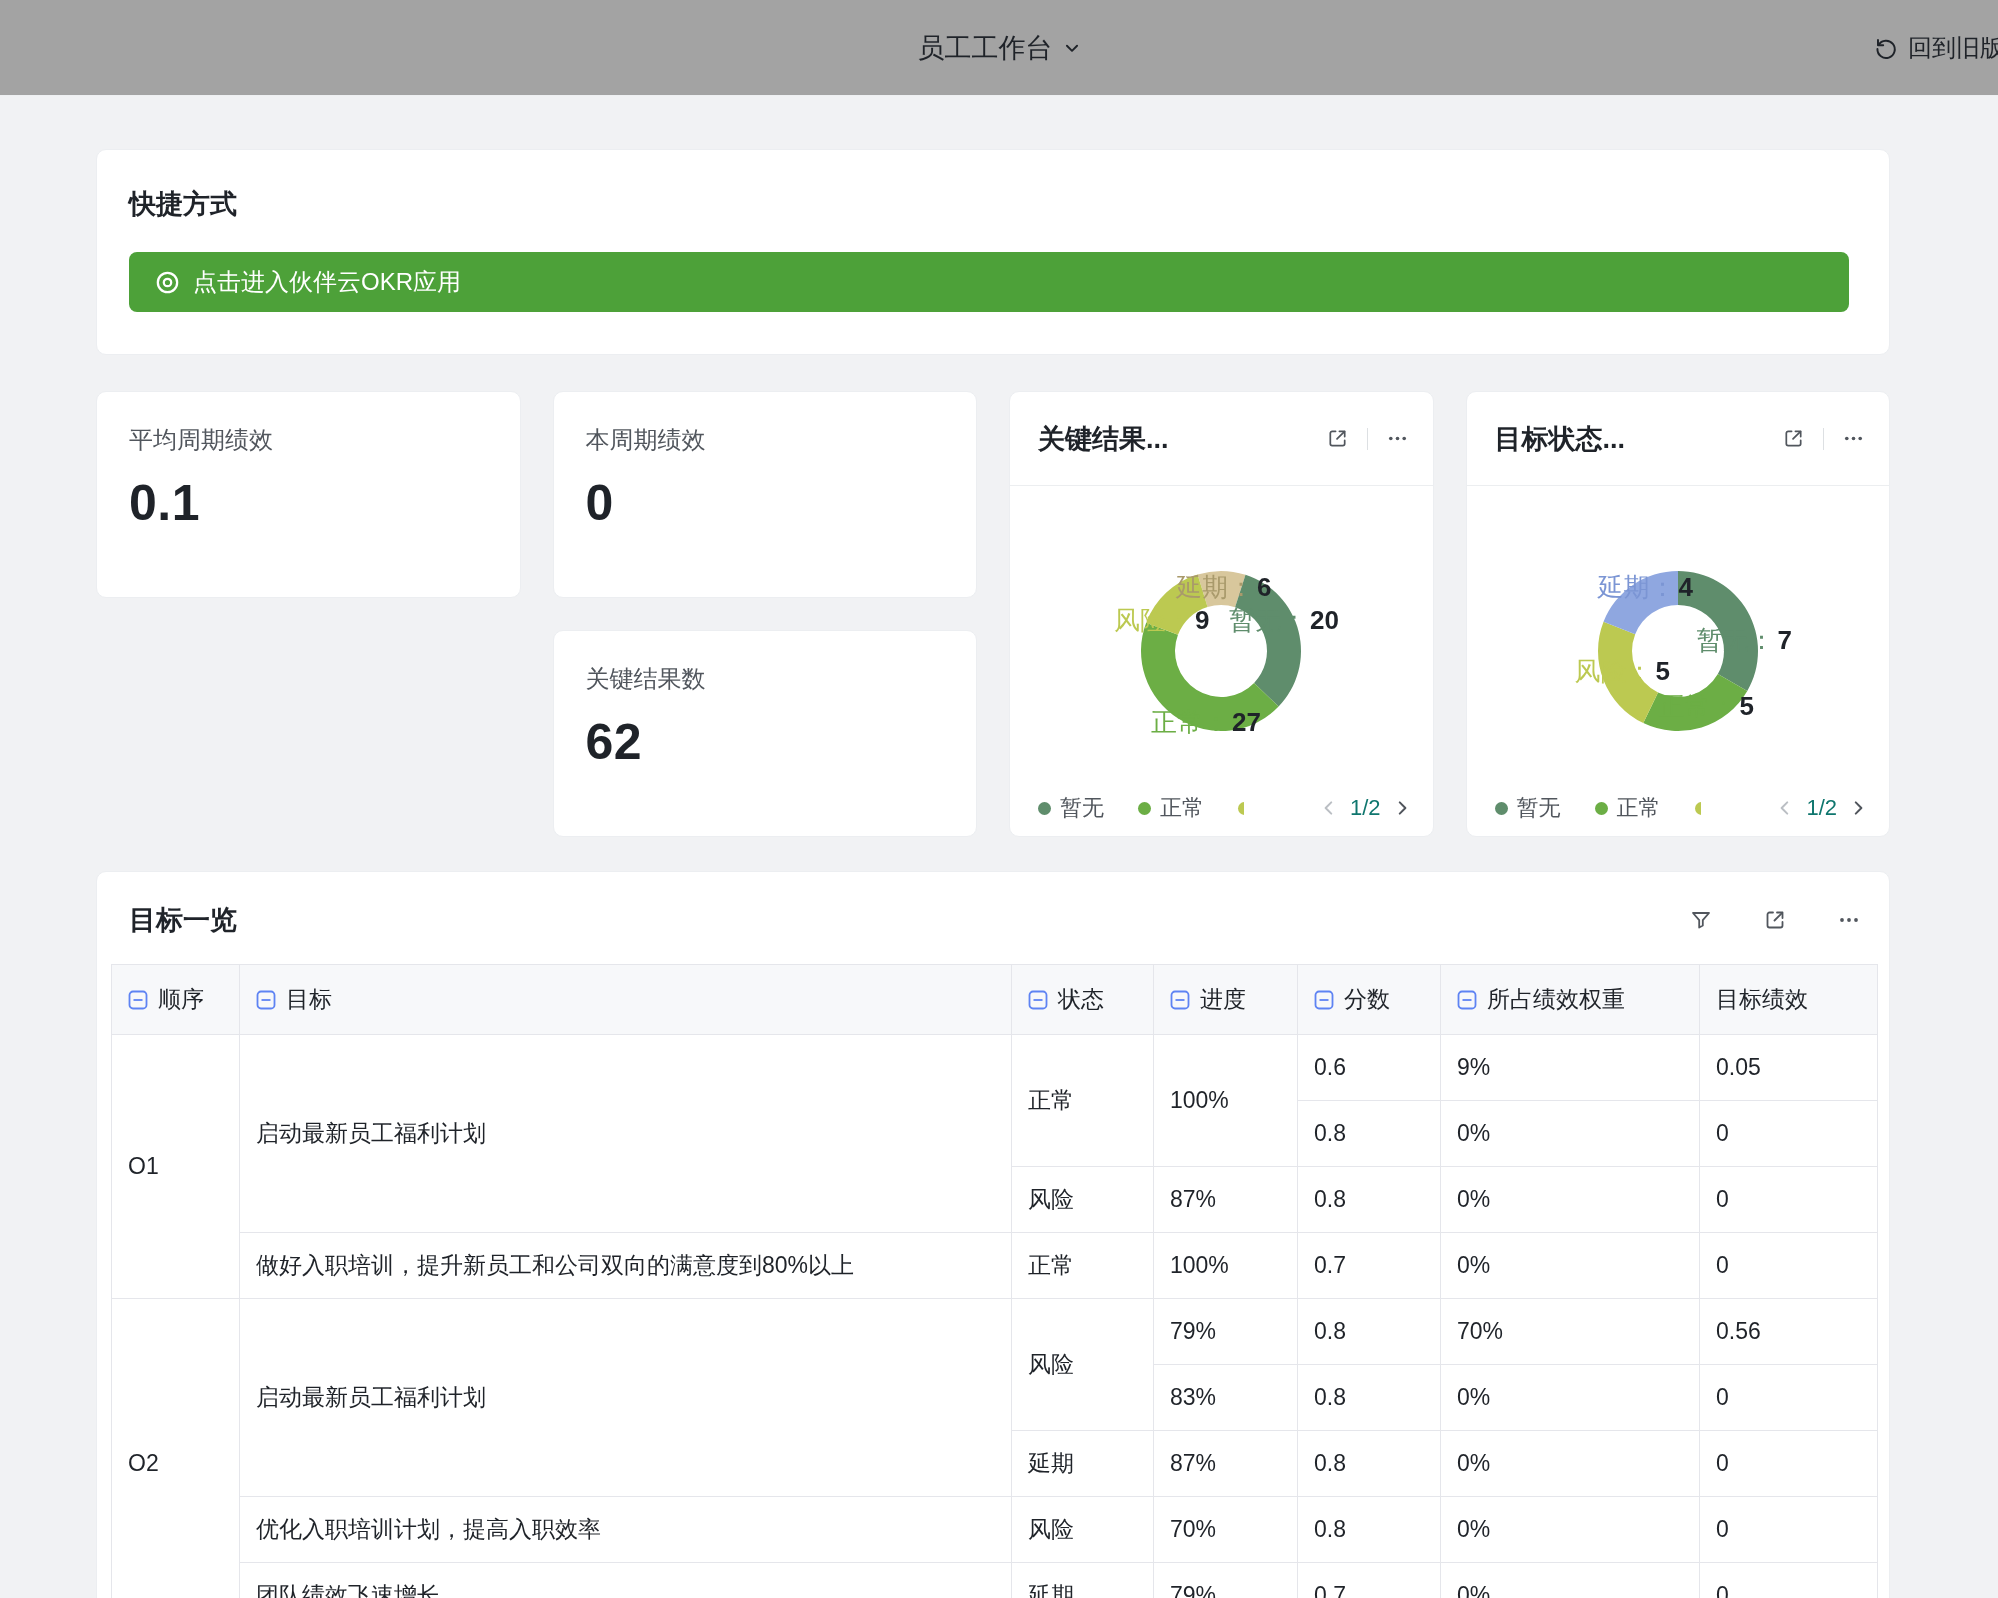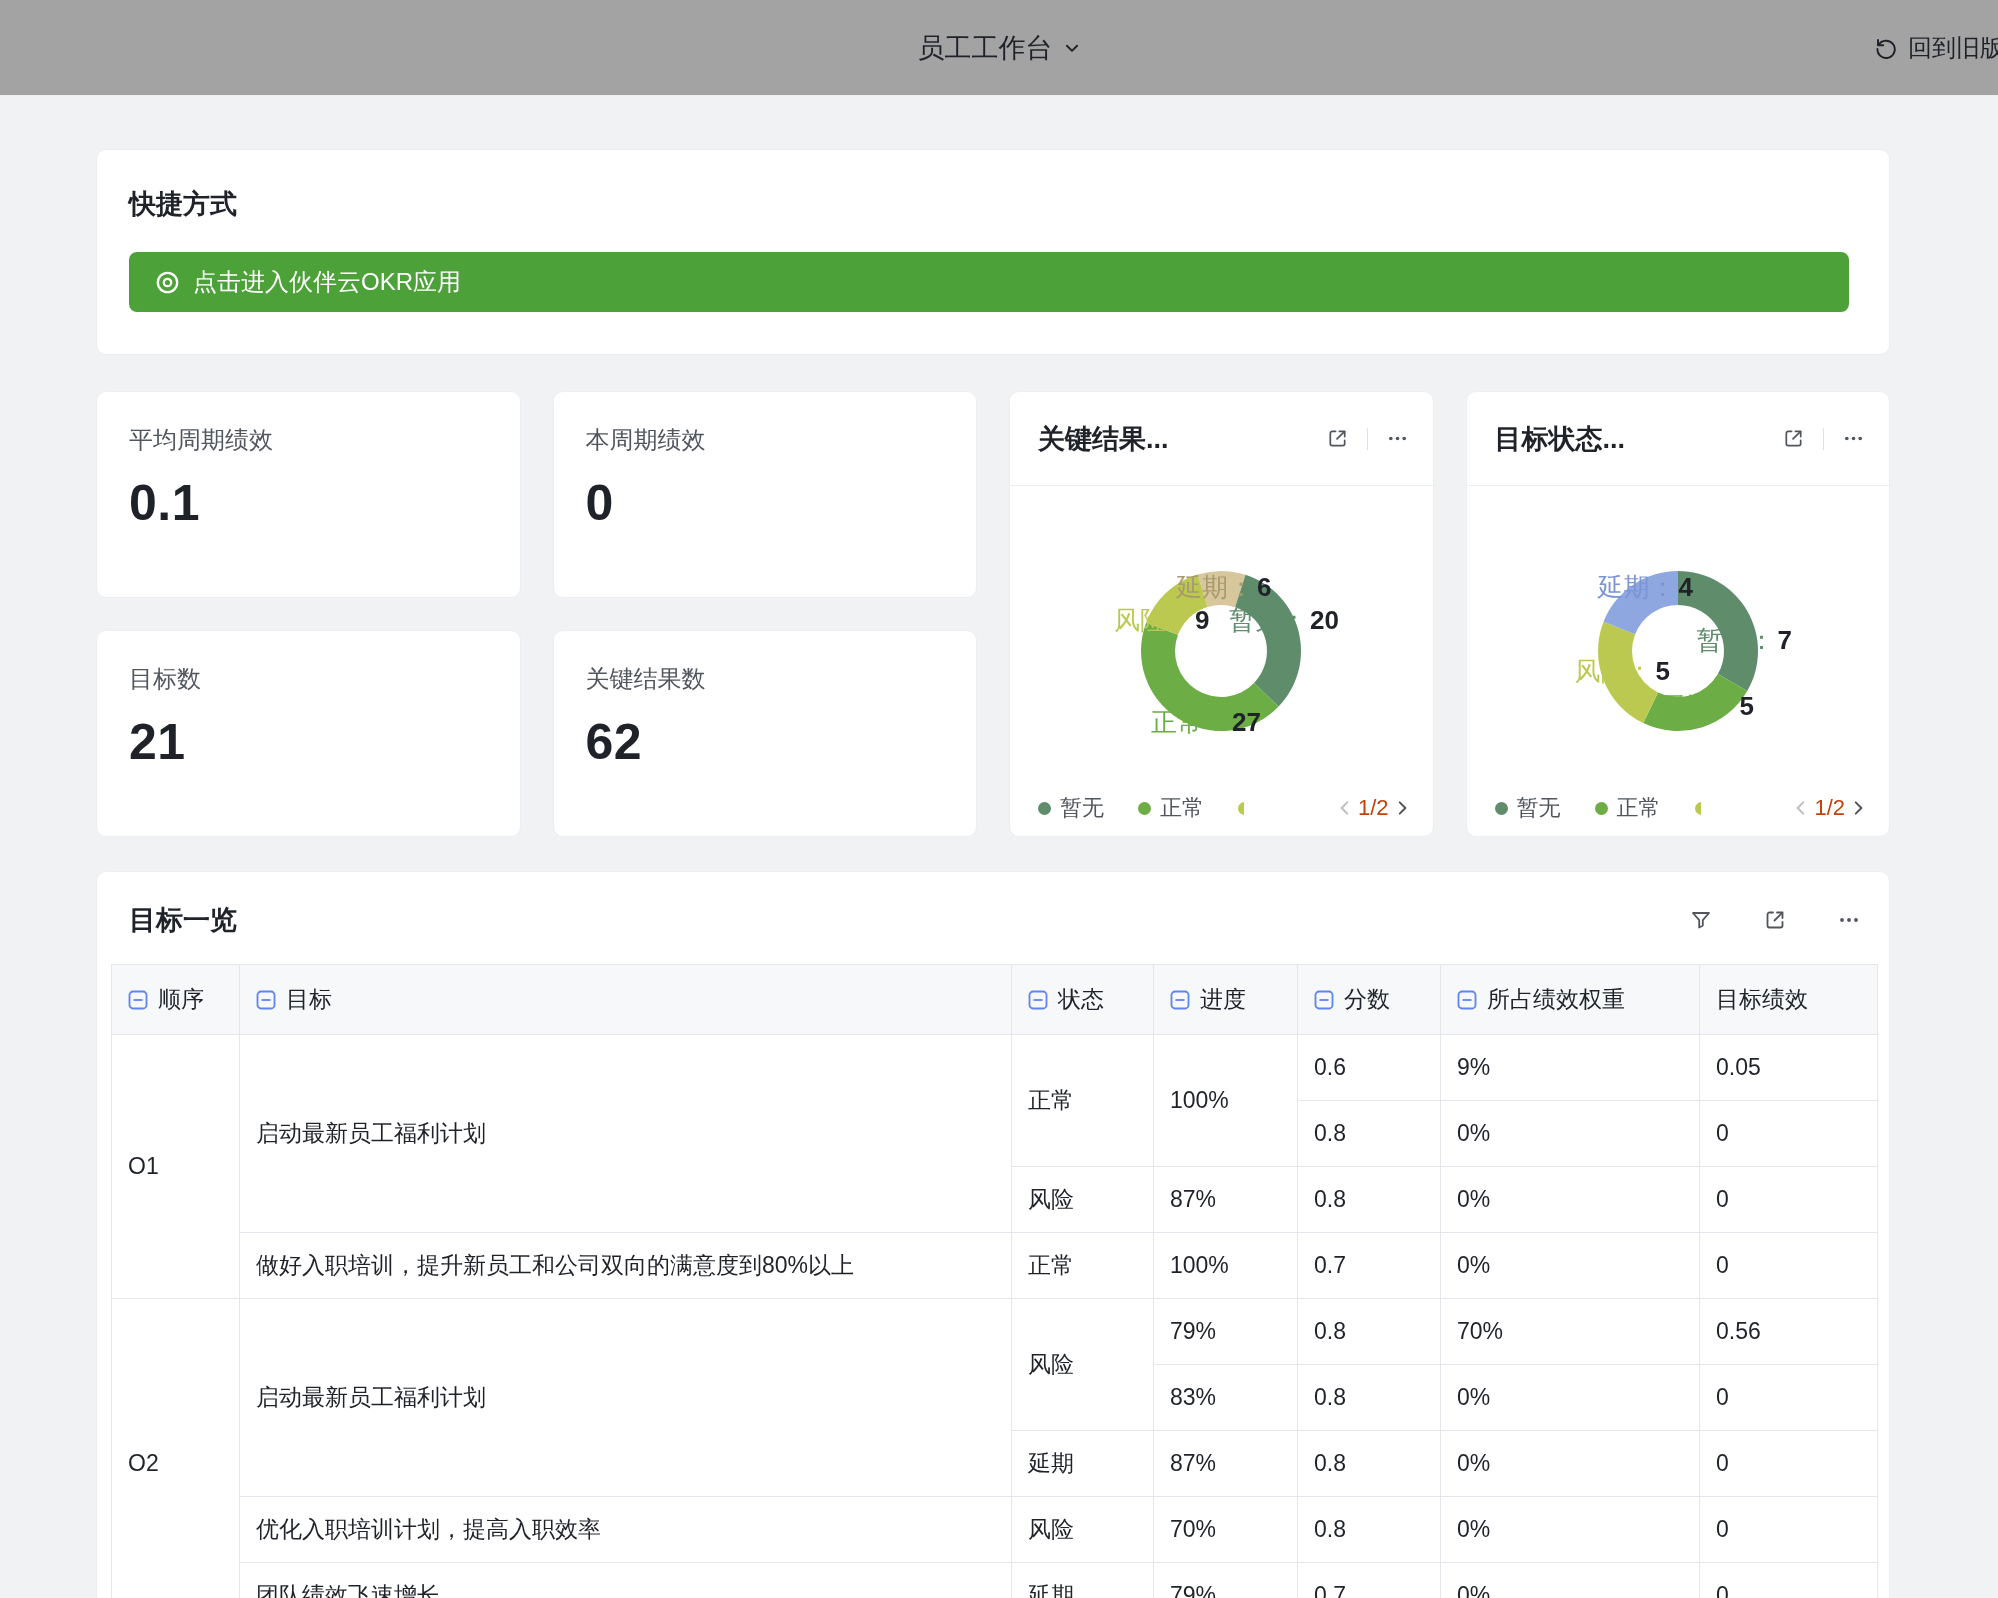--- a/index.html
+++ b/index.html
@@ -63,21 +63,21 @@
   .slice-label { position:absolute; font-size:26px; font-weight:500; white-space:nowrap; }
   .slice-label b { color:#1f2329; font-weight:600; margin-left:3px; }
 
   .chart-legend {
     height:56px; flex:none; display:flex; align-items:center; justify-content:space-between;
     padding:0 22px 0 28px;
   }
   .legend-items { display:flex; gap:34px; overflow:hidden; width:206px; flex:none; }
   .legend-item { display:flex; align-items:center; gap:9px; flex:none; font-size:22px; color:#51565d; cursor:pointer; }
   .dot { width:13px; height:13px; border-radius:50%; flex:none; }
-  .pager { display:flex; align-items:center; gap:4px; font-size:22px; color:#c2410c; }
+  .pager { display:flex; align-items:center; gap:12px; font-size:22px; color:#0f766e; }
   .pager svg { cursor:pointer; }
 
   
   .obj-card { padding:0 14px 24px; }
   .obj-head { display:flex; align-items:center; justify-content:space-between; padding:30px 14px 26px 18px; }
   .obj-head h2 { font-size:27px; font-weight:600; }
   .obj-actions { display:flex; align-items:center; gap:50px; }
   .obj-actions svg { cursor:pointer; }
 
   table { width:100%; border-collapse:collapse; table-layout:fixed; font-size:23px; }
@@ -131,24 +131,20 @@
 
     <section class="grid">
 
       <div class="card stat-card g-c1r1">
         <div class="stat-label">平均周期绩效</div>
         <div class="stat-value">0.1</div>
       </div>
       <div class="card stat-card g-c2r1">
         <div class="stat-label">本周期绩效</div>
         <div class="stat-value">0</div>
-      </div>
-      <div class="card stat-card g-c1r2">
-        <div class="stat-label">目标数</div>
-        <div class="stat-value">21</div>
       </div>
       <div class="card stat-card g-c2r2">
         <div class="stat-label">关键结果数</div>
         <div class="stat-value">62</div>
       </div>
 
       <div class="card chart-card g-chart1">
         <div class="chart-head">
           <h3>关键结果...</h3>
           <div class="head-actions">

